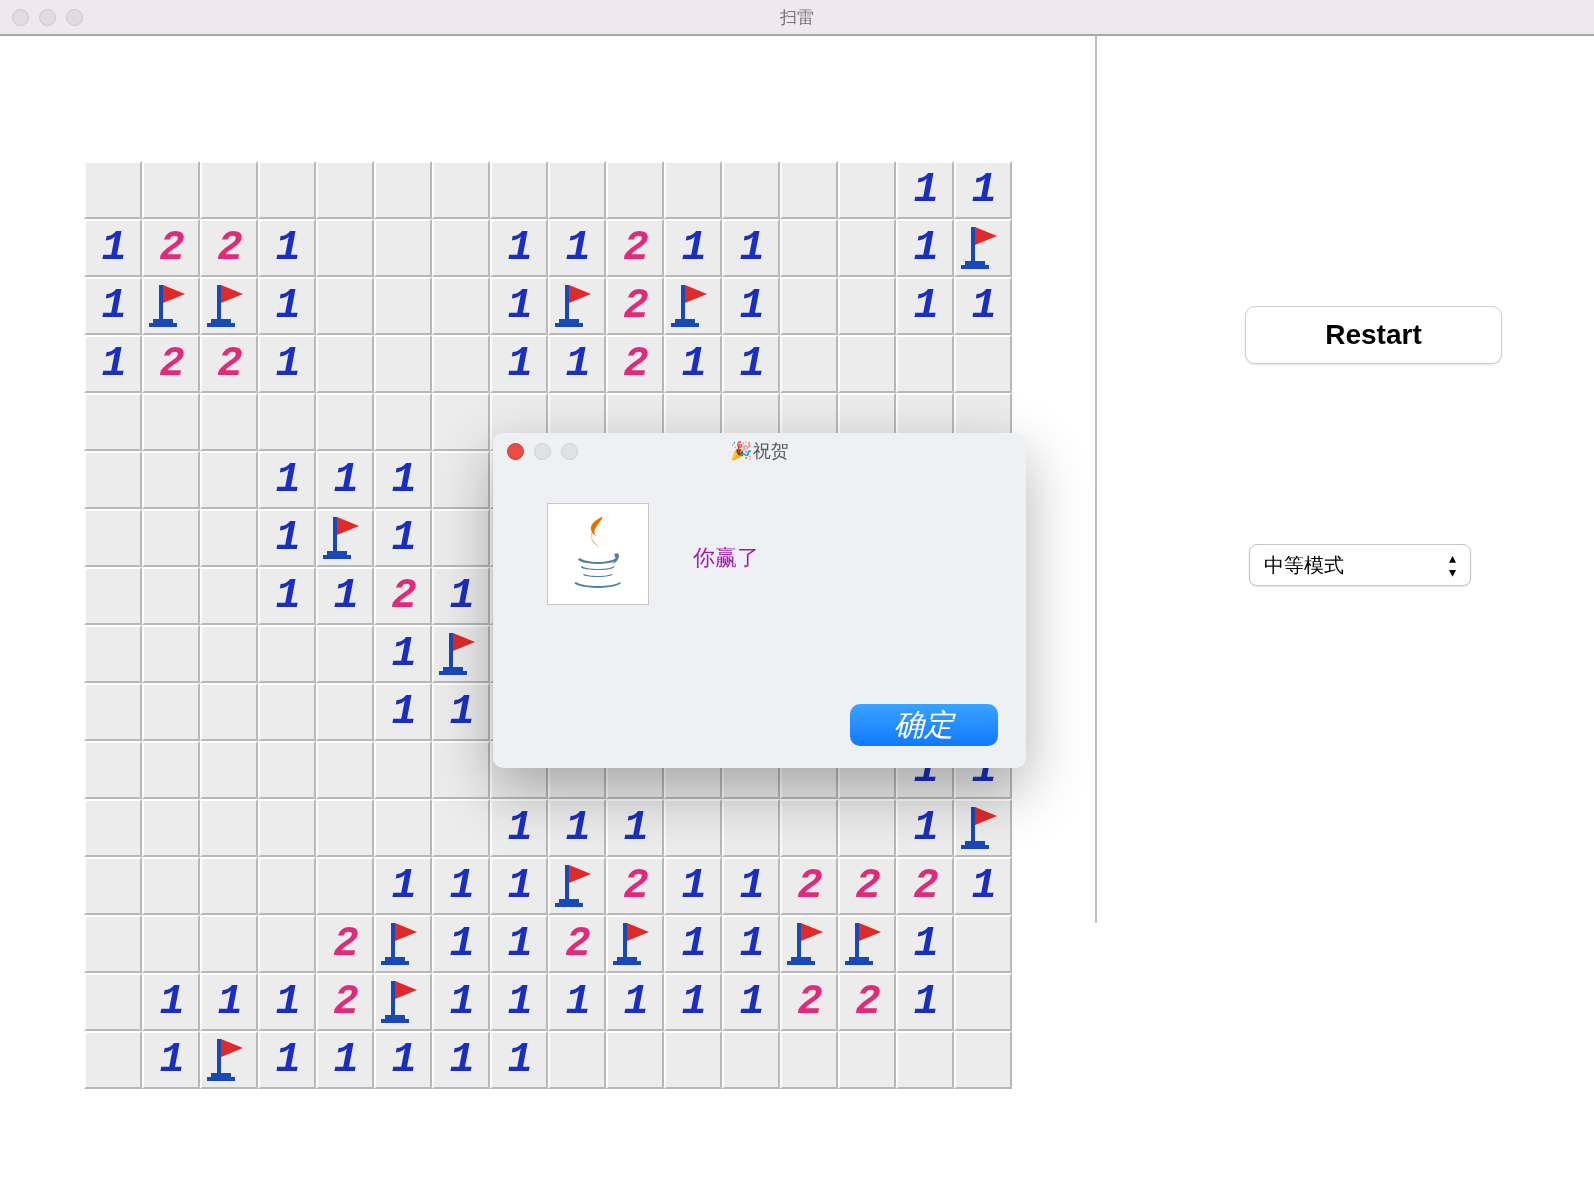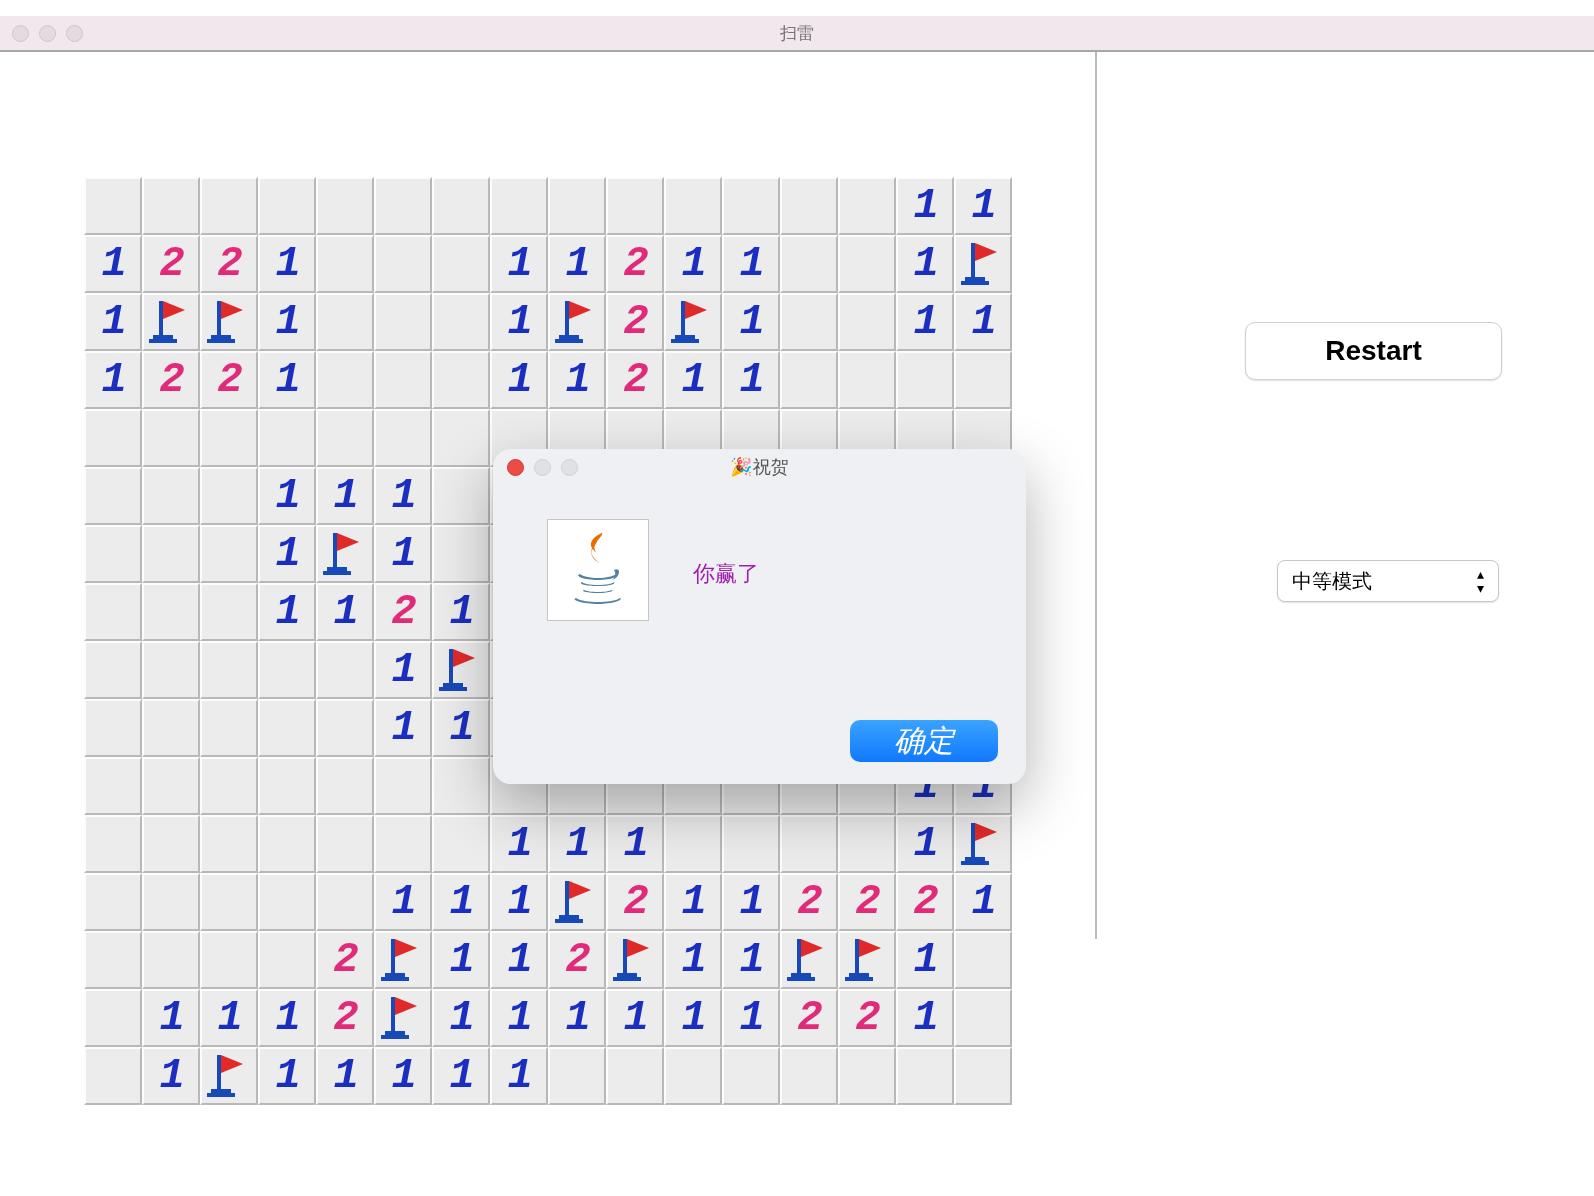--- a/index.html
+++ b/index.html
@@ -1,43 +1,43 @@
 <!DOCTYPE html>
 <html><head>
 <meta charset="utf-8">
 <style>
   html,body{margin:0;padding:0;width:1594px;height:1196px;background:#fff;font-family:"Helvetica Neue",Arial,sans-serif;}
   
-  .window{position:absolute;left:0;top:16px;width:1594px;height:923px;background:#fff;}
+  .window{position:absolute;left:0;top:0;width:1594px;height:923px;background:#fff;}
   .titlebar{position:relative;height:34px;background:#f0e8ec;border-bottom:1px solid #d8d0d4;}
   .traffic{position:absolute;left:12px;top:9px;display:flex;gap:10px;}
   .tl{width:15px;height:15px;border-radius:50%;background:#e4dbe0;border:1px solid #cfc6cb;}
   .titlebar .title{position:absolute;width:100%;text-align:center;top:6px;font-size:17px;color:#7a7378;}
   .body{position:absolute;left:0;top:34px;right:0;bottom:0;border-top:2px solid #a8a8a8;}
   
   .panel-sep{position:absolute;left:1095px;top:0;width:0;bottom:0;border-left:2px solid #bdbdbd;}
   .right-panel{position:absolute;left:1097px;top:0;right:0;bottom:0;}
   .restart-btn{position:absolute;left:120px;top:270px;width:255px;height:56px;background:#fff;border:1px solid #d0d0d0;border-radius:10px;box-shadow:0 1px 2px rgba(0,0,0,.12);font-size:28px;font-weight:700;display:flex;align-items:center;justify-content:center;cursor:pointer;margin-left:28px;}
-  .select{position:absolute;left:152px;top:508px;width:192px;height:40px;background:#fff;border:1px solid #c8c8c8;border-radius:8px;box-shadow:0 1px 2px rgba(0,0,0,.12);display:flex;align-items:center;padding:0 14px;font-size:20px;cursor:pointer;margin-left:28px;}
+  .select{position:absolute;left:152px;top:508px;width:192px;height:40px;background:#fff;border:1px solid #c8c8c8;border-radius:8px;box-shadow:0 1px 2px rgba(0,0,0,.12);display:flex;align-items:center;padding:0 14px;font-size:20px;cursor:pointer;}
   .select .chev{margin-left:auto;font-size:14px;line-height:14px;}
   
   .board{position:absolute;left:84px;top:125px;}
   .row{display:flex;}
   .cell{width:58px;height:58px;box-sizing:border-box;background:#ececec;border:2px solid;border-color:#fdfdfd #b8b8b8 #b8b8b8 #fdfdfd;display:flex;align-items:center;justify-content:center;position:relative;}
   .num{font-family:"DS-Digital","Courier New",monospace;font-size:42px;font-style:italic;font-weight:600;letter-spacing:-2px;}
   .n1{color:#1a2fbf;}
   .n2{color:#e22a7a;}
   
   .flag{width:36px;height:42px;position:relative;}
   .flag .pole{position:absolute;left:6px;top:0;width:4px;height:34px;background:#1749b8;}
   .flag .cloth{position:absolute;left:10px;top:0;width:0;height:0;border-top:9px solid transparent;border-bottom:9px solid transparent;border-left:22px solid #e02a2a;}
   .flag .base1{position:absolute;left:0;bottom:4px;width:20px;height:4px;background:#1749b8;}
   .flag .base2{position:absolute;left:-4px;bottom:0;width:28px;height:4px;background:#1749b8;}
   
-  .dialog{position:absolute;left:493px;top:397px;width:533px;height:335px;background:#eef0f3;border-radius:18px;box-shadow:0 22px 60px rgba(0,0,0,.30);}
+  .dialog{position:absolute;left:493px;top:397px;width:533px;height:335px;background:#eef0f3;border-radius:10px;box-shadow:0 22px 60px rgba(0,0,0,.30);}
   .dialog .dtitle{position:relative;height:34px;}
   .dialog .dtraffic{position:absolute;left:14px;top:10px;display:flex;gap:10px;}
   .dtl{width:15px;height:15px;border-radius:50%;}
   .dtl.red{background:#ec4c45;border:1px solid #d03a33;}
   .dtl.grey{background:#dfe1e4;border:1px solid #cfd1d4;}
   .dialog .dhead{position:absolute;width:100%;text-align:center;top:6px;font-size:18px;color:#555;}
   .java-icon{position:absolute;left:54px;top:70px;width:100px;height:100px;background:#fff;border:1px solid #c6c6c6;display:flex;align-items:center;justify-content:center;}
   .java-icon svg{width:70px;height:80px;}
   .dialog .msg{position:absolute;left:200px;top:110px;font-size:22px;color:#a21caf;}
   .ok-btn{position:absolute;right:28px;bottom:22px;width:148px;height:42px;background:linear-gradient(#3aa3ff,#1178ff);border-radius:10px;color:#fff;font-size:30px;display:flex;align-items:center;justify-content:center;cursor:pointer;font-style:italic;}

